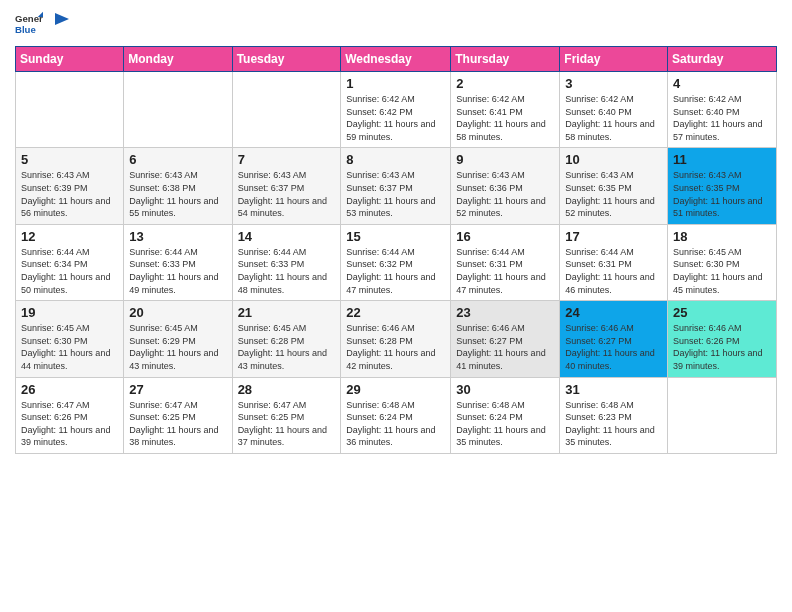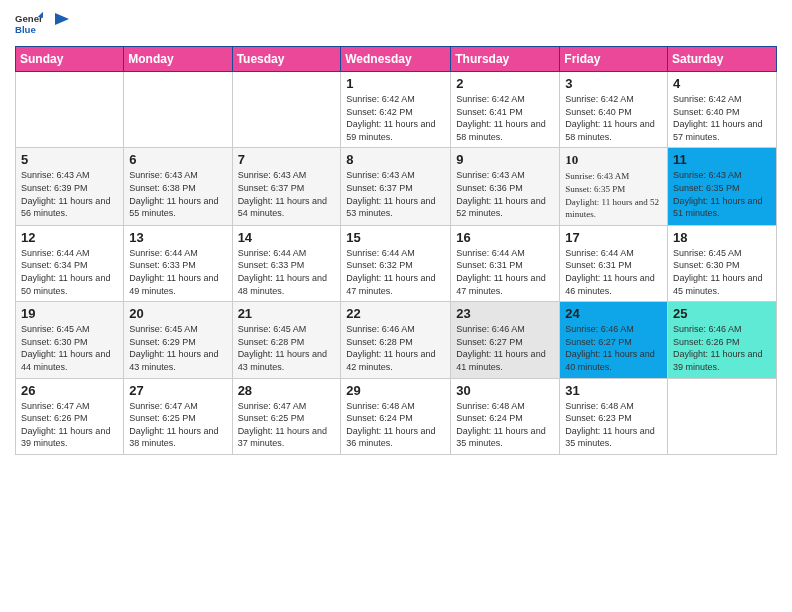--- a/index.html
+++ b/index.html
@@ -175,21 +175,21 @@
             <div class="day-info" style="white-space: pre-line;">Sunrise: 6:43 AM
 Sunset: 6:37 PM
 Daylight: 11 hours and 53 minutes.</div>
           </td>
           <td style="background: rgb(245, 245, 245);">
             <span class="day-num">9</span>
             <div class="day-info" style="white-space: pre-line;">Sunrise: 6:43 AM
 Sunset: 6:36 PM
 Daylight: 11 hours and 52 minutes.</div>
           </td>
-          <td style="background: rgb(245, 245, 245); font-family: Liberation Serif, serif;">
+          <td style="background: rgb(245, 245, 245);">
             <span class="day-num">10</span>
             <div class="day-info" style="white-space: pre-line;">Sunrise: 6:43 AM
 Sunset: 6:35 PM
 Daylight: 11 hours and 52 minutes.</div>
           </td>
           <td style="background: #0ea5e9;">
             <span class="day-num">11</span>
             <div class="day-info" style="white-space: pre-line;">Sunrise: 6:43 AM
 Sunset: 6:35 PM
 Daylight: 11 hours and 51 minutes.</div>

